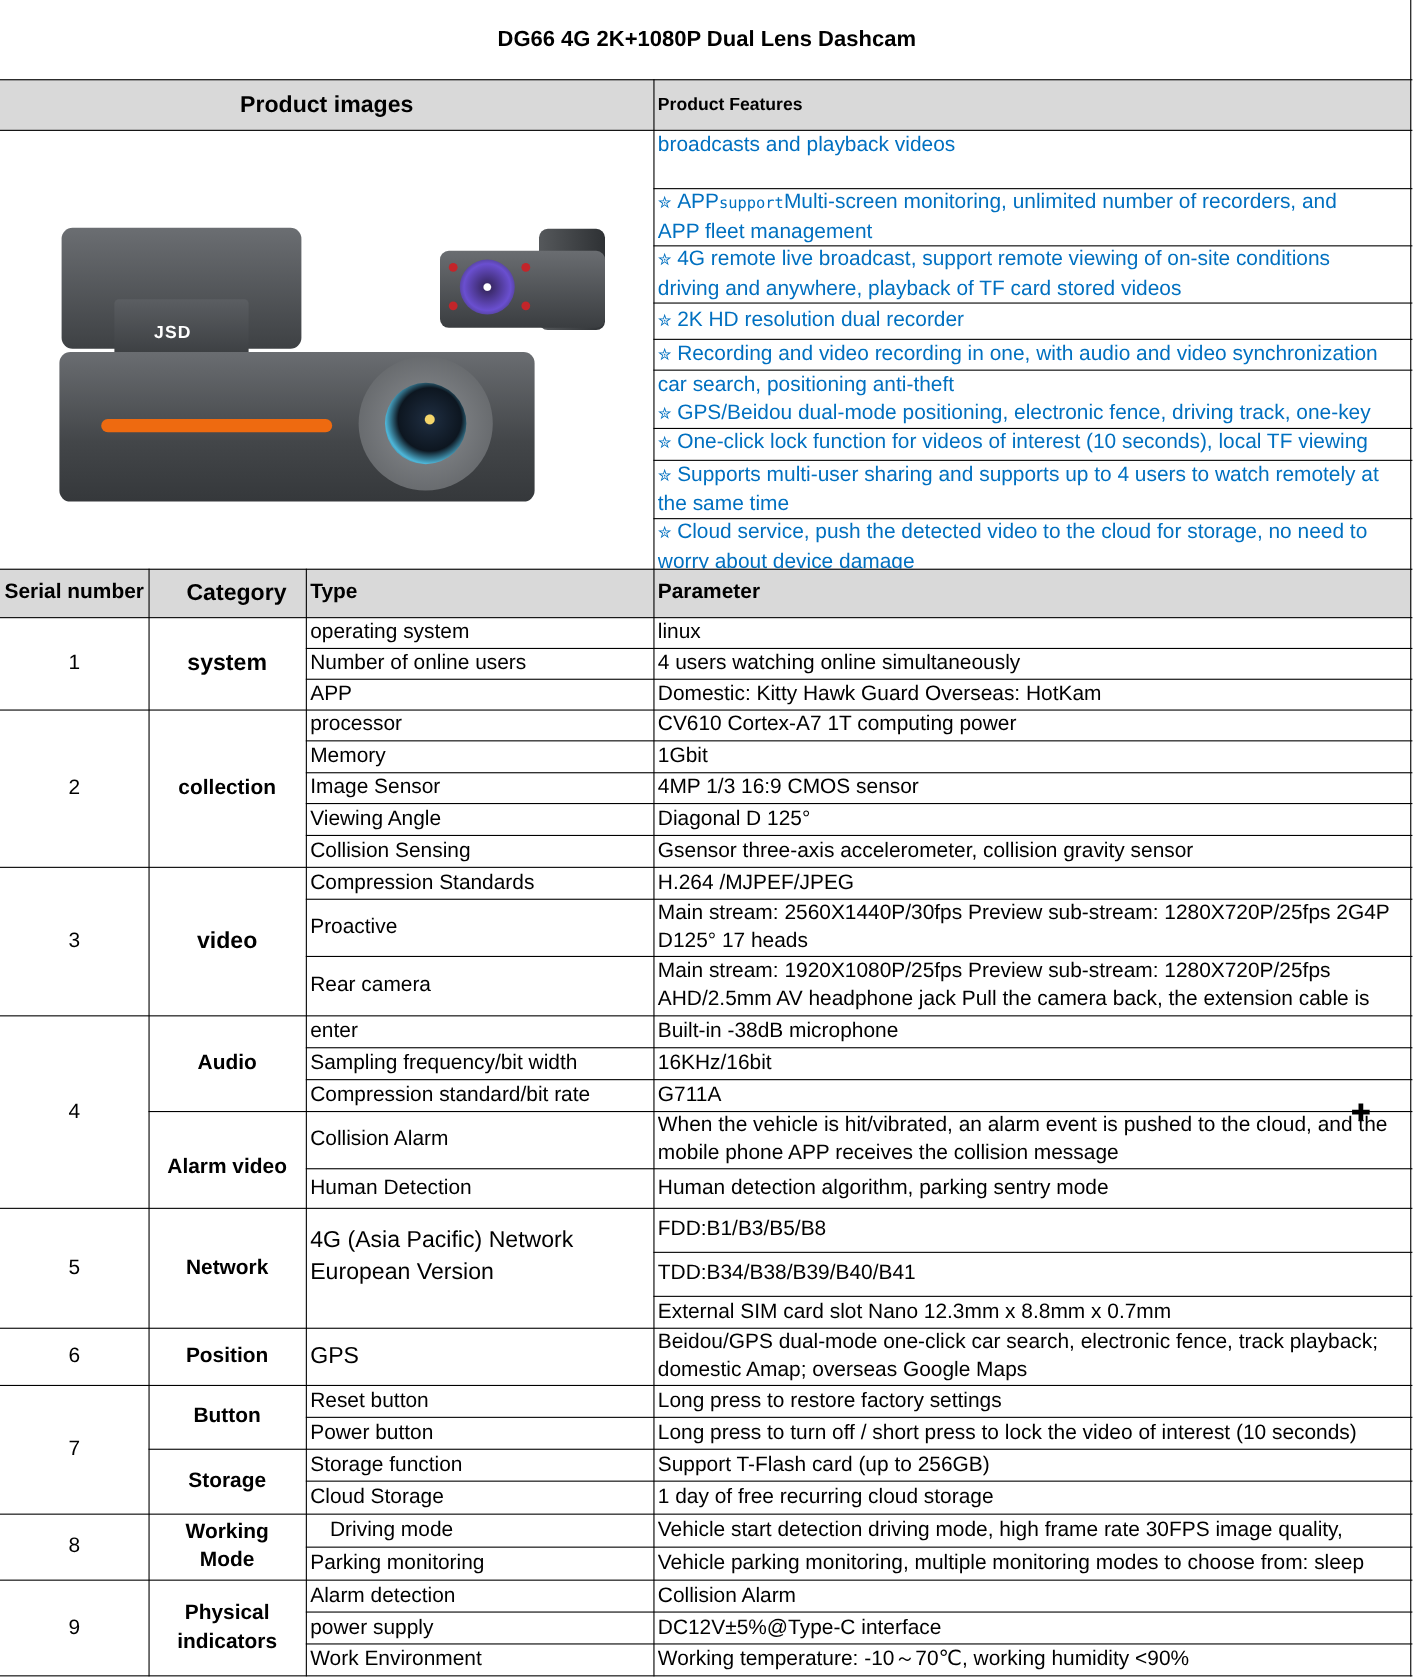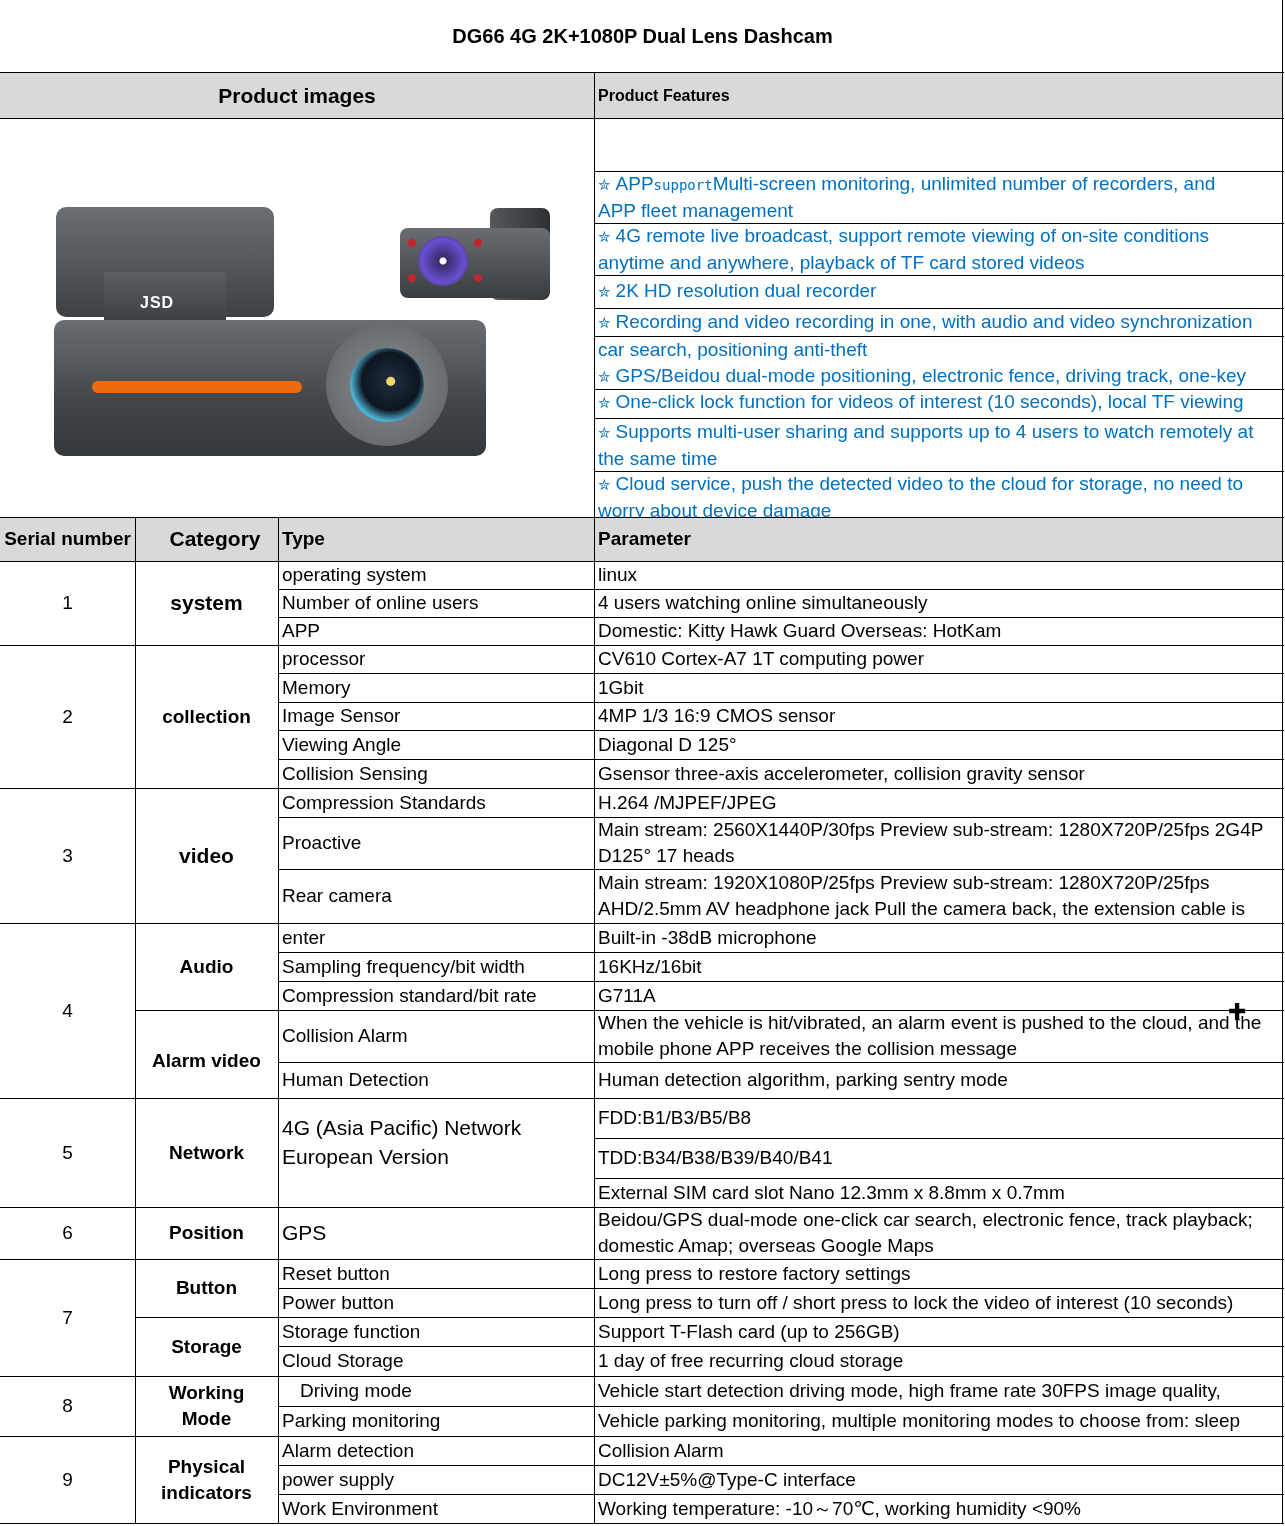--- a/index.html
+++ b/index.html
@@ -63,28 +63,29 @@
   <div class="rear-mount"></div>
   <div class="rear-body"></div>
   <div class="rear-lens"></div>
   <div class="led" style="left:408px;top:239px;"></div>
   <div class="led" style="left:474px;top:239px;"></div>
   <div class="led" style="left:408px;top:274px;"></div>
   <div class="led" style="left:474px;top:274px;"></div>
 </div>
 
 <div class="feat" style="top:119px;height:52px;">
+  <div>broadcasts and playback videos</div>
 </div>
 <div class="feat" style="top:171px;height:52px;">
   <div><span class="star">✮</span><span>APP</span><span style="font-family:'DejaVu Sans Mono',monospace;font-size:14px;">support</span><span>Multi-screen monitoring, unlimited number of recorders, and</span></div>
   <div>APP fleet management</div>
 </div>
 <div class="feat" style="top:223px;height:52px;">
   <div><span class="star">✮</span><span>4G remote live broadcast, support remote viewing of on-site conditions</span></div>
-  <div>anytime and anywhere, playback of TF card stored videos</div>
+  <div>driving and anywhere, playback of TF card stored videos</div>
 </div>
 <div class="feat" style="top:278px;height:30px;">
   <div><span class="star">✮</span><span>2K HD resolution dual recorder</span></div>
 </div>
 <div class="feat" style="top:309px;height:26px;">
   <div><span class="star">✮</span><span>Recording and video recording in one, with audio and video synchronization</span></div>
 </div>
 <div class="feat" style="top:337px;height:52px;">
   <div>car search, positioning anti-theft</div>
   <div><span class="star">✮</span><span>GPS/Beidou dual-mode positioning, electronic fence, driving track, one-key</span></div>

